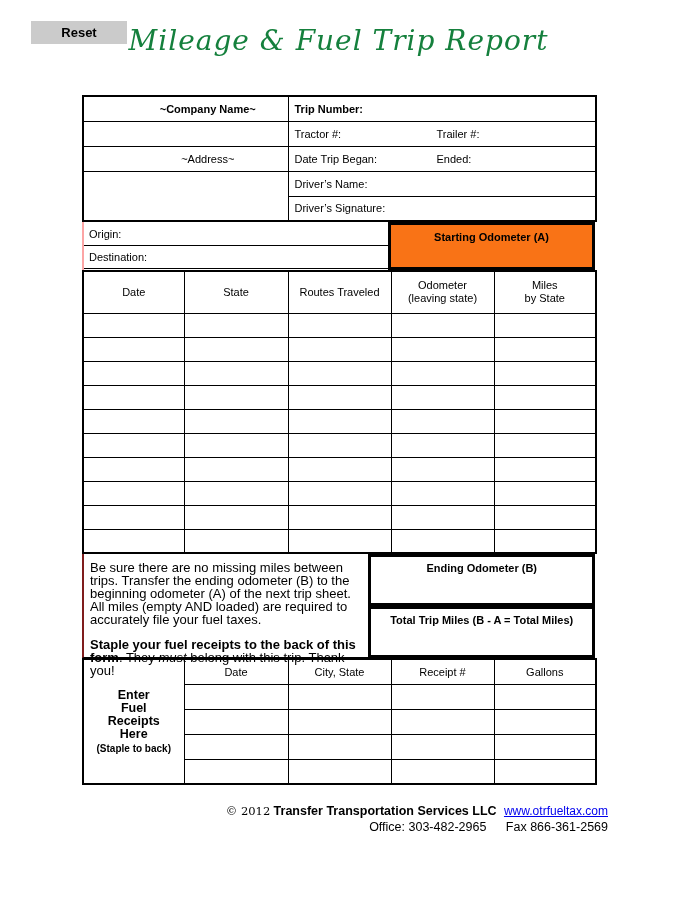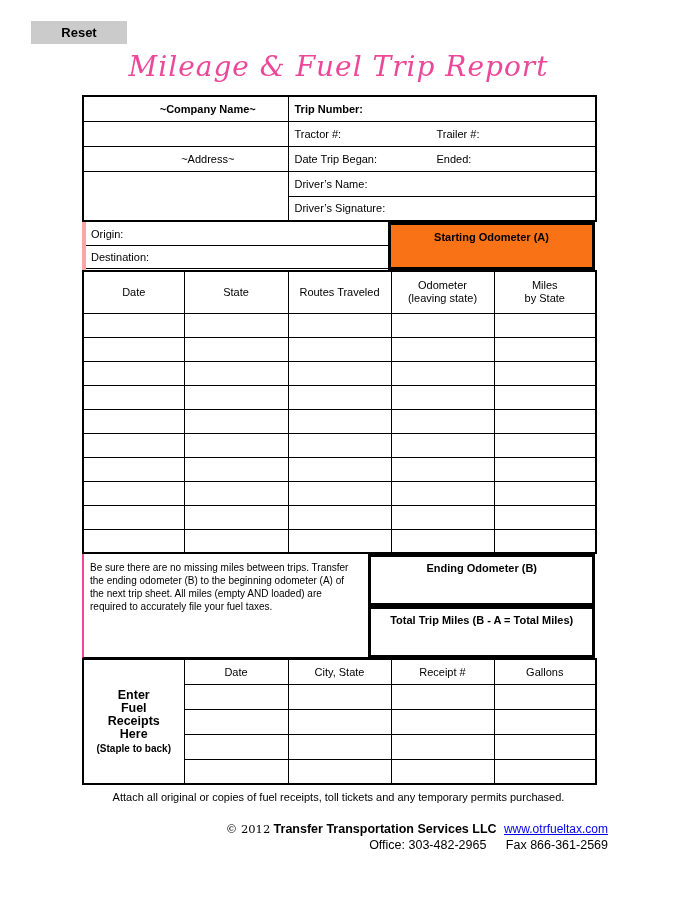--- a/index.html
+++ b/index.html
@@ -10,58 +10,58 @@
   }
   
   .reset-button {
     position:absolute; left:31px; top:21px; width:96px; height:23px;
     background:#cbcbcb; border:none; font-family:"Liberation Sans",sans-serif;
     font-weight:bold; font-size:13px; color:#000; display:flex;
     align-items:center; justify-content:center; cursor:pointer;
   }
   
   .title {
-    position:absolute; left:82px; top:50px; width:513px; text-align:center;
+    position:absolute; left:82px; top:24px; width:513px; text-align:center;
     font-family:"DejaVu Serif", serif; font-style:italic; font-weight:400;
-    font-size:28px; letter-spacing:1px; color:#ec4899;
+    font-size:28px; letter-spacing:1px; color:#15803d;
   }
   .form { position:absolute; left:82px; top:95px; width:513px; }
 
   table { border-collapse:collapse; width:513px; table-layout:fixed; }
   td, th { border:1px solid #000; font-size:11px; padding:0; vertical-align:middle; }
   table.bordered { border:2px solid #000; }
 
   
   .header-table tr { height:25px; }
   .cell-label { padding-left:6px; text-align:left; }
   .cell-center { text-align:center;padding-left:44px; }
   .bold { font-weight:bold; }
   .rel { position:relative; }
   .second-label { position:absolute; left:148px; top:50%; transform:translateY(-50%); }
   .first-label { position:absolute; left:6px; top:50%; transform:translateY(-50%); }
 
   
   .trip-row { display:flex; width:513px; }
-  .trip-left { width:306px; border-left:4px solid #fca5a5; }
+  .trip-left { width:306px; border-left:2px solid #fca5a5; }
   .trip-field { height:24px; line-height:24px; border-bottom:1px solid #000; padding-left:5px; font-size:11px; }
   .odometer-box {
     width:207px; height:48px; border:3px solid #000; text-align:center;
     font-weight:bold; font-size:11px; padding-top:6px; background:#f97316;
   }
 
   
   .mileage-table thead tr { height:42px; }
   .mileage-table tbody tr { height:24px; }
   .mileage-table th { font-weight:normal; font-size:11px; line-height:13px; text-align:center; }
 
   
   .note-row { display:flex; width:513px; }
   .note-cell {
-    width:306px; height:104px; border-left:2px solid #ec4899; border-bottom:1px solid #000;
-    padding:7px 10px 0 6px; font-size:10px; line-height:13px; text-align:left;
+    width:306px; height:104px; border-left:2px solid #7f1d1d; border-bottom:1px solid #000;
+    padding:7px 10px 0 6px; font-size:13px; line-height:13px; text-align:left;
   }
   .note-cell .para2 { margin-top:12px; }
   .totals-col { width:243px; }
   .total-box {
     height:52px; border:3px solid #000; text-align:center; font-weight:bold;
     font-size:11px; padding:5px 4px 0 4px; background:#fff;
   }
 
   
   .fuel-table { border:2px solid #000; }
@@ -232,20 +232,23 @@
             <td></td>
             <td></td>
             <td></td>
           </tr>
         </tbody>
     </table>
 
     <div class="note-row">
       <div class="note-cell">
         <div class="para1">Be sure there are no missing miles between trips.  Transfer the ending odometer (B) to the beginning odometer (A) of the next trip sheet.  All miles (empty AND loaded) are required to accurately file your fuel taxes.</div>
+        <div class="para2">
+          <b>Staple your fuel receipts to the back of this form</b><span>.  They </span><i>must</i><span> belong with this trip.  Thank you!</span>
+        </div>
       </div>
       <div class="totals-col">
         <div class="total-box">Ending Odometer (B)</div>
         <div class="total-box">Total Trip Miles (B - A = Total Miles)</div>
       </div>
     </div>
 
     <table class="fuel-table">
       <colgroup>
         <col style="width:101px">
@@ -288,21 +291,20 @@
           </tr>
           <tr>
             <td></td>
             <td></td>
             <td></td>
             <td></td>
           </tr>
         </tbody>
     </table>
 
-    <div class="attach-note">Attach all original or copies of fuel receipts, toll tickets and any temporary permits purchased.</div>
 
     <div class="footer">
       <div>
         <span class="serif">© 2012</span>
         <b>Transfer Transportation Services LLC</b>
         <a class="link" href="#" style="color: rgb(0, 0, 238);">www.otrfueltax.com</a>
       </div>
       <div class="footer-line2">
         <span>Office: 303-482-2965</span>
         <span class="fax-gap">Fax 866-361-2569</span>

